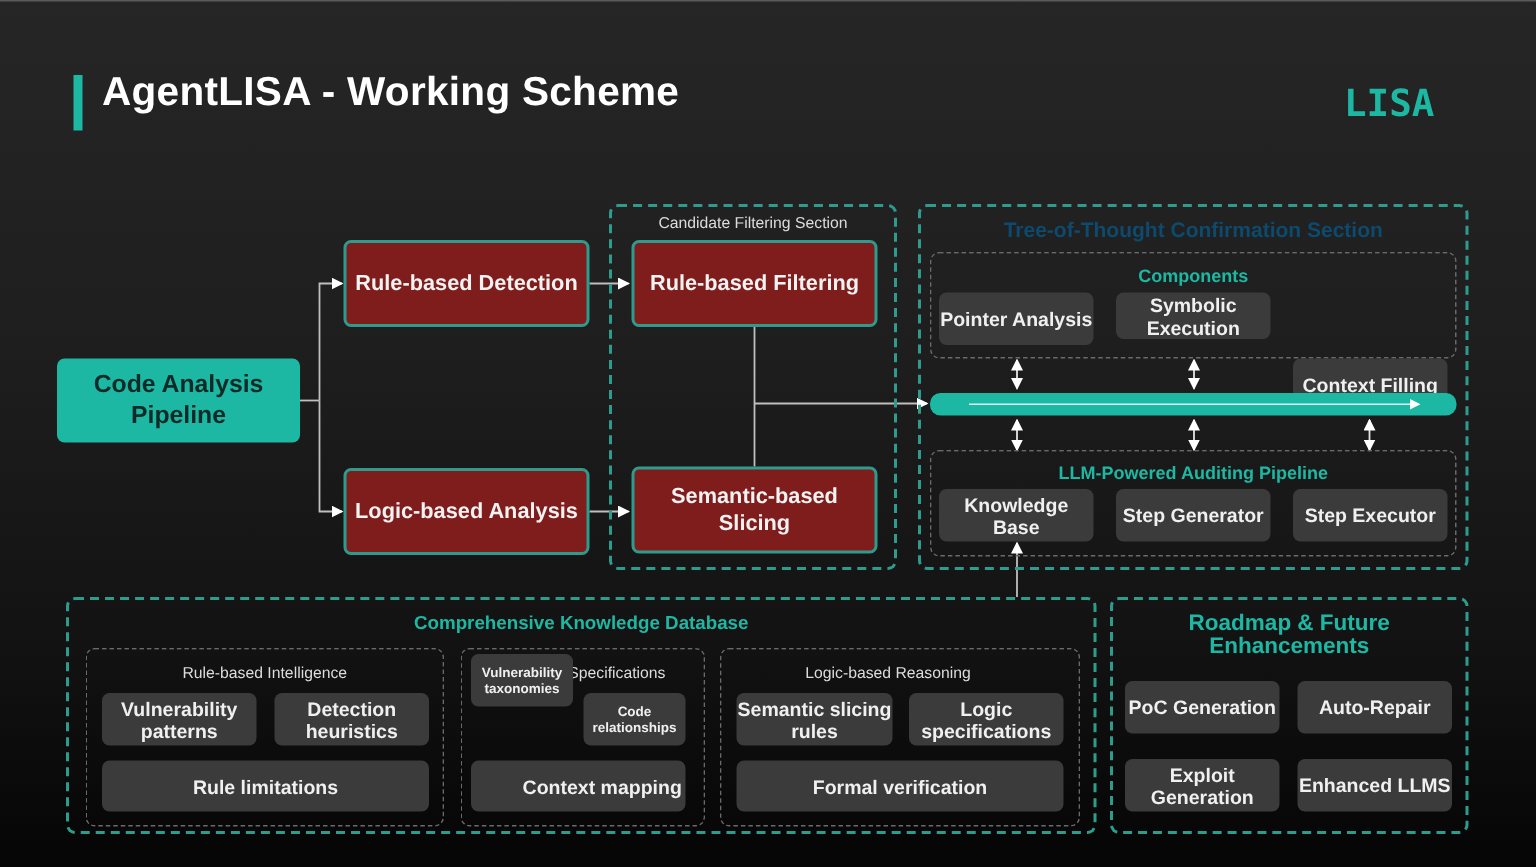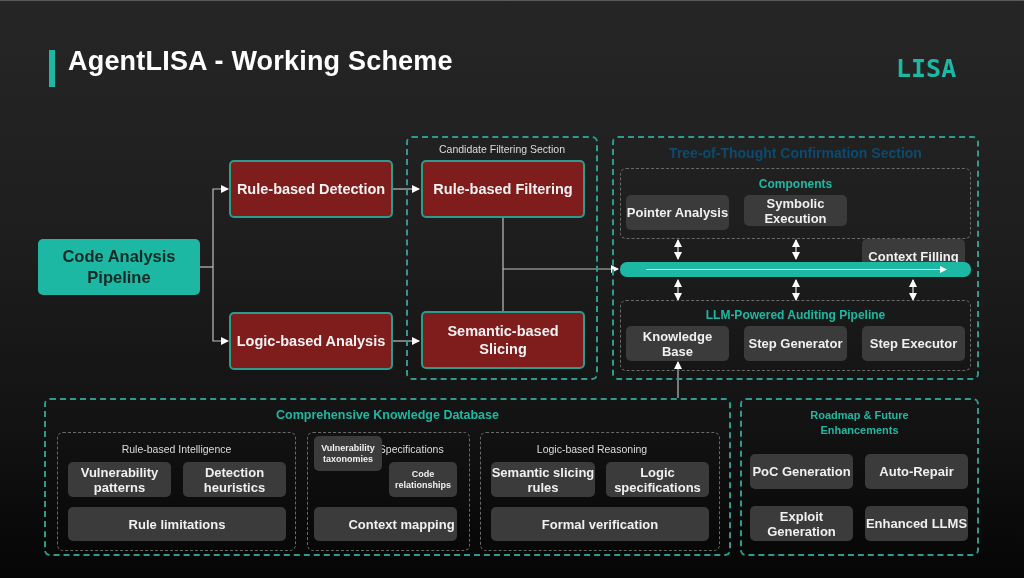--- a/index.html
+++ b/index.html
@@ -125,17 +125,17 @@
 <div class="abs grey-btn small" style="left:389px;top:462px;width:68px;height:35px;">Code relationships</div>
 <div class="abs grey-btn" style="left:314px;top:507px;width:143px;height:34px;padding-left:32px;">Context mapping</div>
 
 <div class="abs dash-grey" style="left:480px;top:432px;width:240px;height:119px;"></div>
 <div class="label-grey" style="left:472px;top:443px;width:240px;">Logic-based Reasoning</div>
 <div class="abs grey-btn" style="left:491px;top:462px;width:104px;height:35px;">Semantic slicing rules</div>
 <div class="abs grey-btn" style="left:606px;top:462px;width:103px;height:35px;">Logic specifications</div>
 <div class="abs grey-btn" style="left:491px;top:507px;width:218px;height:34px;">Formal verification</div>
 
 <div class="abs dash-teal" style="left:740px;top:398px;width:239px;height:158px;"></div>
-<div class="label-teal" style="left:790px;top:408px;width:139px;font-size:11px;line-height:15px;">Roadmap &amp; Future Enhancements</div>
+<div class="label-teal" style="left:790px;top:408px;width:139px;font-size:15px;line-height:15px;">Roadmap &amp; Future Enhancements</div>
 <div class="abs grey-btn" style="left:750px;top:454px;width:103px;height:35px;">PoC Generation</div>
 <div class="abs grey-btn" style="left:865px;top:454px;width:103px;height:35px;">Auto-Repair</div>
 <div class="abs grey-btn" style="left:750px;top:506px;width:103px;height:35px;">Exploit Generation</div>
 <div class="abs grey-btn" style="left:865px;top:506px;width:103px;height:35px;">Enhanced LLMS</div>
 
 </body></html>

